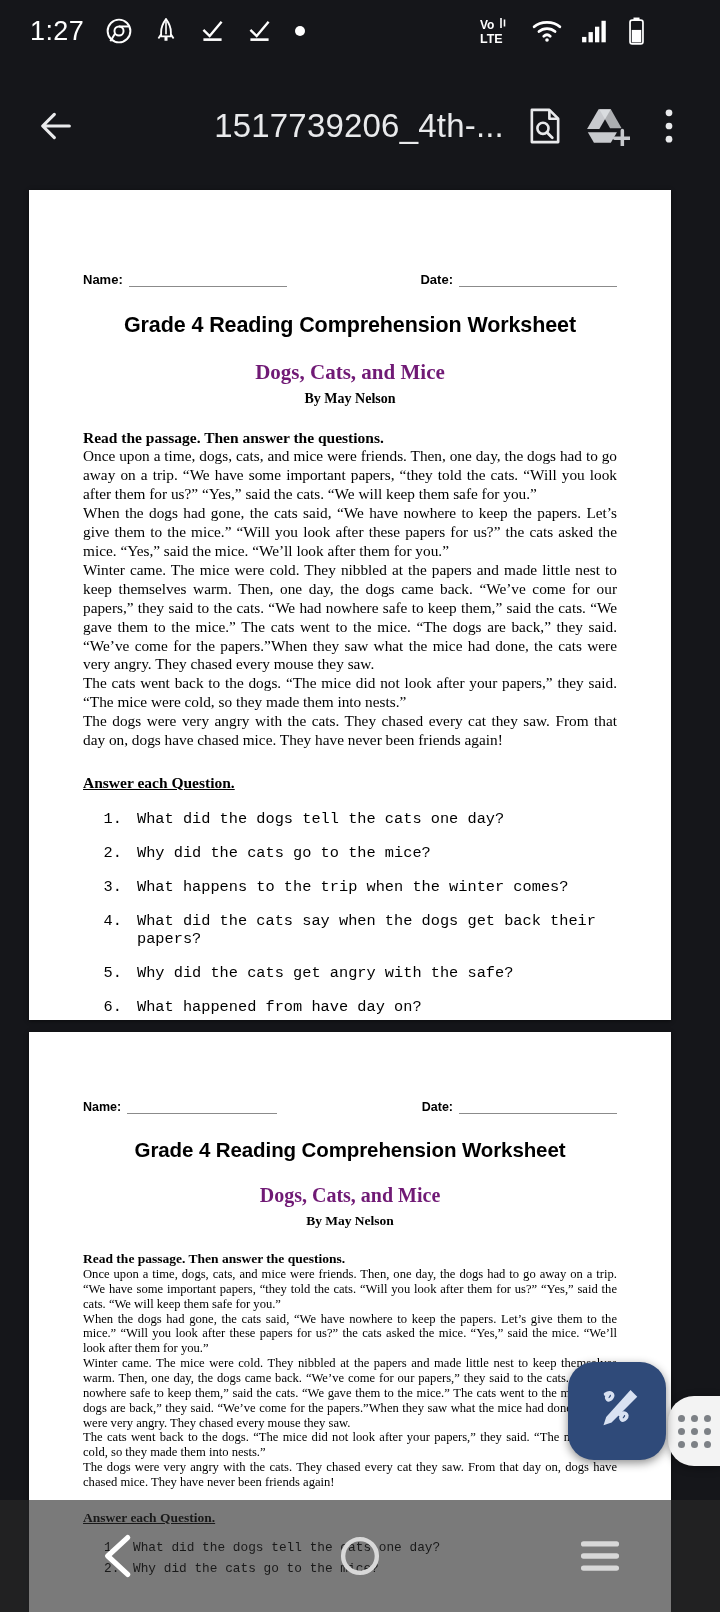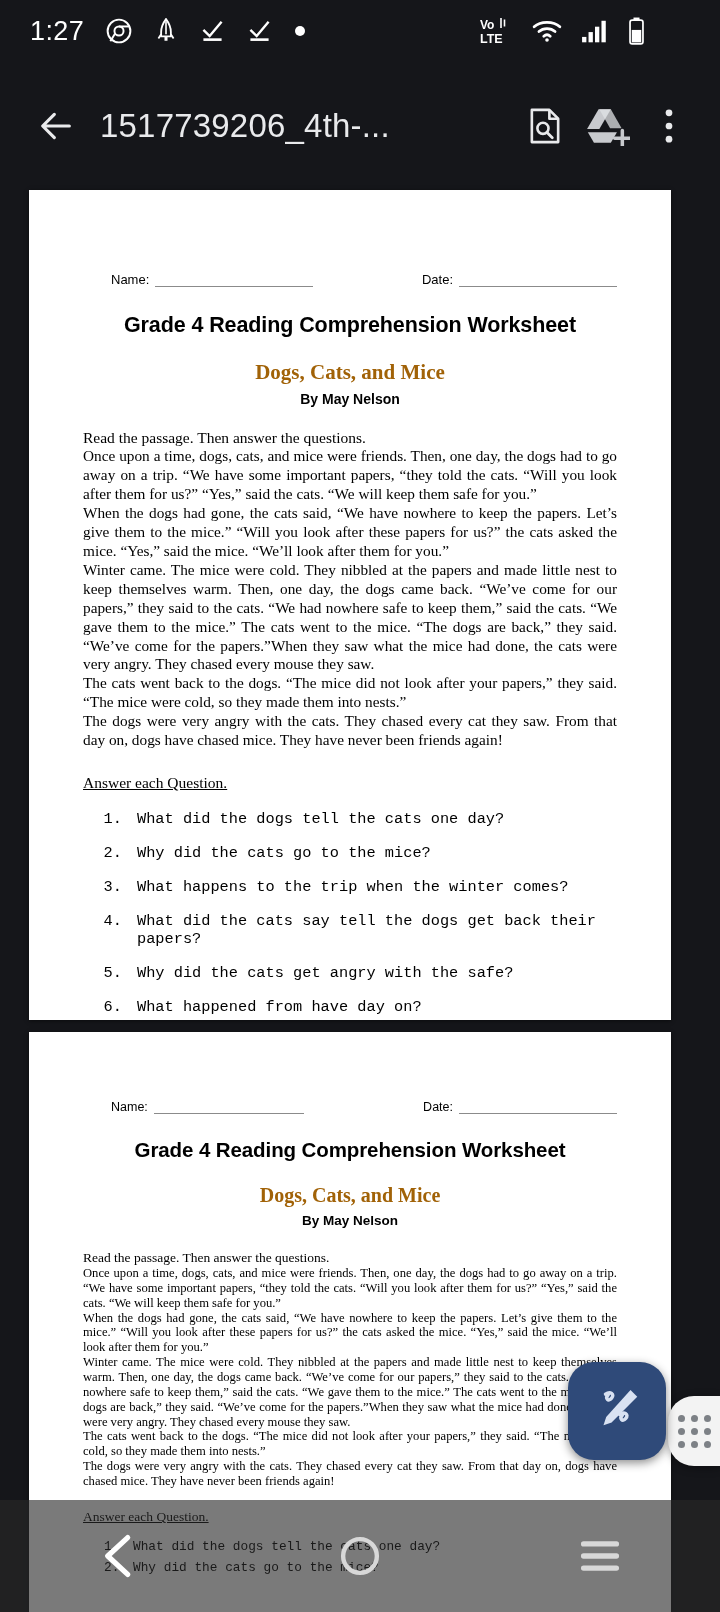--- a/index.html
+++ b/index.html
@@ -24,21 +24,21 @@
 
   
   .appbar {
     position: absolute; top: 62px; left: 0; width: 720px; height: 128px;
     display: flex; align-items: center; padding: 0 20px 0 24px; gap: 0;
   }
   .ab-back { width: 64px; height: 64px; display:flex; align-items:center; justify-content:center; }
   .ab-title {
     flex: 1 1 auto; color: #e9eaec; font-size: 33px; font-weight: 400;
     letter-spacing: 0.2px; white-space: nowrap; overflow: hidden;
-    margin-left: 12px; padding-right: 10px;
+    margin-left: 12px; padding-right: 10px; text-align: right;
   }
   .ab-btn { width: 62px; height: 62px; display:flex; align-items:center; justify-content:center; flex: 0 0 auto; }
 
   
   .docarea { position: absolute; top: 190px; left: 0; width: 720px; height: 1422px; background: #15161a; }
 
   .page {
     position: absolute; left: 29px; width: 642px; background: #ffffff;
     box-shadow: 0 1px 4px rgba(0,0,0,.5);
   }
@@ -47,53 +47,53 @@
 
   .sheet { position: relative; width: 100%; height: 100%; overflow: hidden; }
 
   
   .p1 { padding: 82px 54px 0 54px; }
   .p2 { padding: 68px 54px 0 54px; }
 
   
   .namerow { display: flex; justify-content: space-between; align-items: flex-end; }
   .nd { display: flex; align-items: flex-end; }
-  .nd-label { font-weight: normal; color: #000; white-space: nowrap; margin-left: 28px; }
+  .nd-label { font-weight: bold; color: #000; white-space: nowrap; }
   .rule { border-bottom: 1.5px solid #8b8b8b; margin-left: 6px; height: 11px; }
   .p1 .nd-label { font-size: 13px; }
   .p1 .rule-name { width: 158px; }
   .p1 .rule-date { width: 158px; }
   .p2 .nd-label { font-size: 12.5px; }
   .p2 .rule-name { width: 150px; }
   .p2 .rule-date { width: 158px; }
 
   
   .wtitle { text-align: center; font-weight: bold; color: #000; }
   .p1 .wtitle { font-size: 21.5px; margin-top: 26px; letter-spacing: -0.1px; }
   .p2 .wtitle { font-size: 20.5px; margin-top: 24px; letter-spacing: -0.1px; }
 
-  .stitle { text-align: center; font-weight: bold; color: #a16207; font-family: "Liberation Serif", serif; }
+  .stitle { text-align: center; font-weight: bold; color: #701a75; font-family: "Liberation Serif", serif; }
   .p1 .stitle { font-size: 21px; margin-top: 22px; }
   .p2 .stitle { font-size: 20px; margin-top: 22px; }
 
-  .author { text-align: center; font-weight: bold; color: #000; font-family: Liberation Sans, sans-serif; }
+  .author { text-align: center; font-weight: bold; color: #000; font-family: Liberation Serif, serif; }
   .p1 .author { font-size: 14px; margin-top: 6px; }
   .p2 .author { font-size: 13.5px; margin-top: 6px; }
 
   
-  .instruction { font-weight: normal; color: #000; font-family: "Liberation Serif", serif; }
+  .instruction { font-weight: bold; color: #000; font-family: "Liberation Serif", serif; }
   .p1 .instruction { font-size: 15.5px; margin-top: 22px; }
   .p2 .instruction { font-size: 13.5px; margin-top: 22px; }
 
   .para { color: #000; font-family: "Liberation Serif", serif; text-align: justify; }
   .p1 .para { font-size: 15.3px; line-height: 1.24; }
   .p2 .para { font-size: 12.6px; line-height: 1.18; }
 
   .ansHead {
-    font-weight: normal; color: #000; font-family: "Liberation Serif", serif;
+    font-weight: bold; color: #000; font-family: "Liberation Serif", serif;
     text-decoration: underline; display: inline-block;
   }
   .p1 .ansHead { font-size: 15.5px; margin-top: 24px; }
   .p2 .ansHead { font-size: 13.5px; margin-top: 20px; }
 
   .qlist { list-style: decimal; font-family: Liberation Mono, monospace; color: #000; }
   .p1 .qlist { font-size: 15.3px; margin-top: 18px; padding-left: 48px; }
   .p1 .qlist li { margin-bottom: 16px; padding-left: 6px; }
   .p2 .qlist { font-size: 12.8px; margin-top: 14px; padding-left: 44px; }
   .p2 .qlist li { margin-bottom: 6px; padding-left: 6px; }
@@ -276,21 +276,21 @@
         <p class="para"> Winter came. The mice were cold. They nibbled at the papers and made little nest to keep themselves warm. Then, one day, the dogs came back. “We’ve come for our papers,” they said to the cats. “We had nowhere safe to keep them,” said the cats. “We gave them to the mice.” The cats went to the mice. “The dogs are back,” they said. “We’ve come for the papers.”When they saw what the mice had done, the cats were very angry. They chased every mouse they saw.</p>
         <p class="para">The cats went back to the dogs. “The mice did not look after your papers,” they said. “The mice were cold, so they made them into nests.”</p>
         <p class="para">The dogs were very angry with the cats. They chased every cat they saw. From that day on, dogs have chased mice. They have never been friends again!</p>
 
         <div><span class="ansHead">Answer each Question.</span></div>
 
         <ol class="qlist">
           <li>What did the dogs tell the cats one day?</li>
           <li>Why did the cats go to the mice?</li>
           <li>What happens to  the trip when the winter comes?</li>
-          <li>What did the cats say tell the dogs get back their papers?</li>
+          <li>What did the cats say when the dogs get back their papers?</li>
           <li>Why did the cats get angry with the safe?</li>
           <li>What  happened from have day on?</li>
         </ol>
 
         <div class="copyright">
           <span>Copyright </span><a>www.englishlinx.com</a>
         </div>
 
       </div>
     </div>

